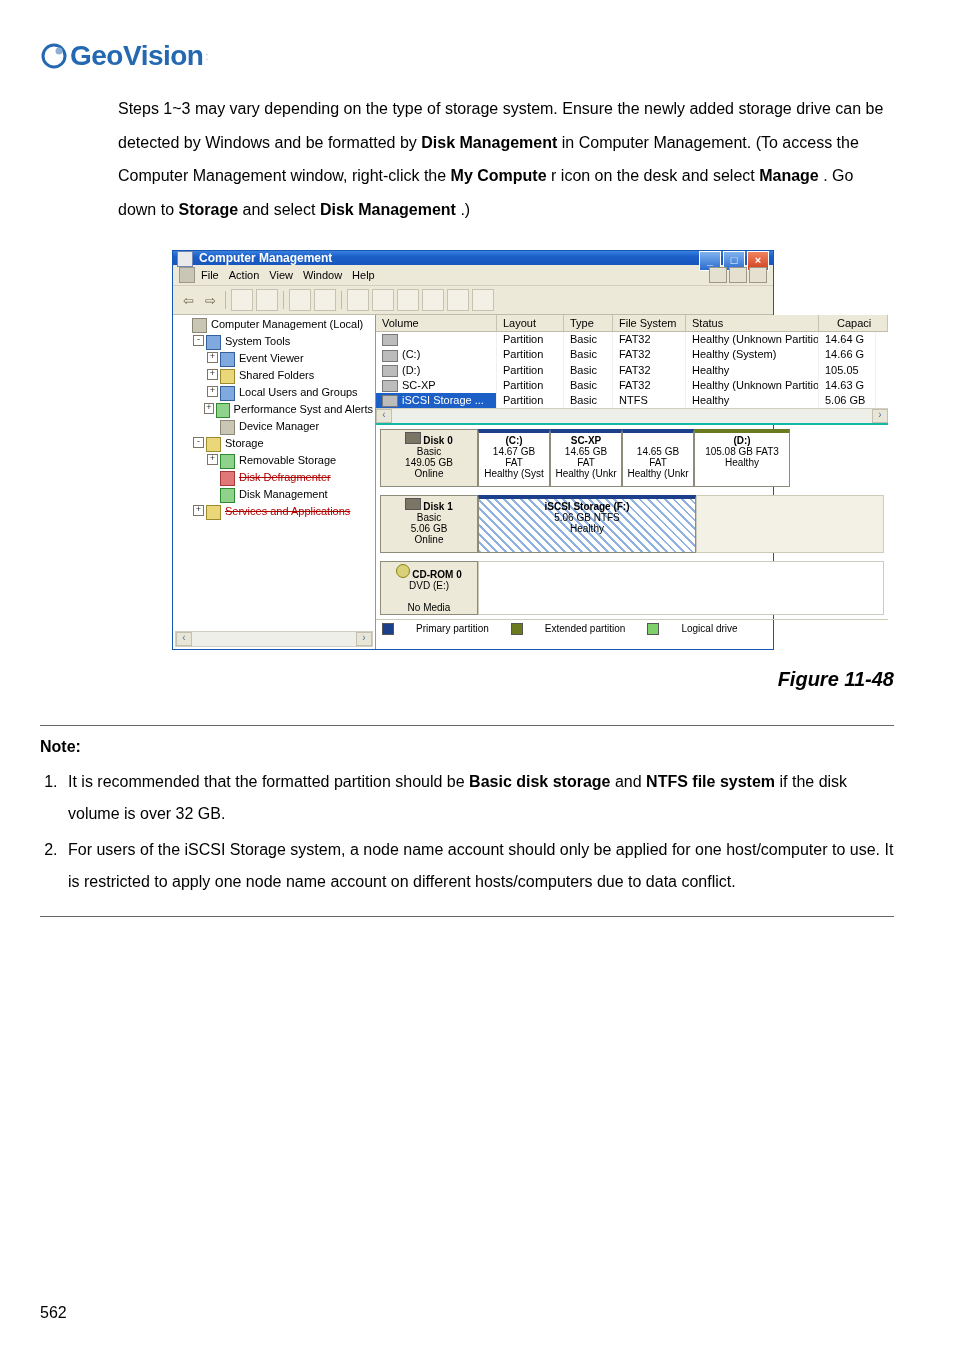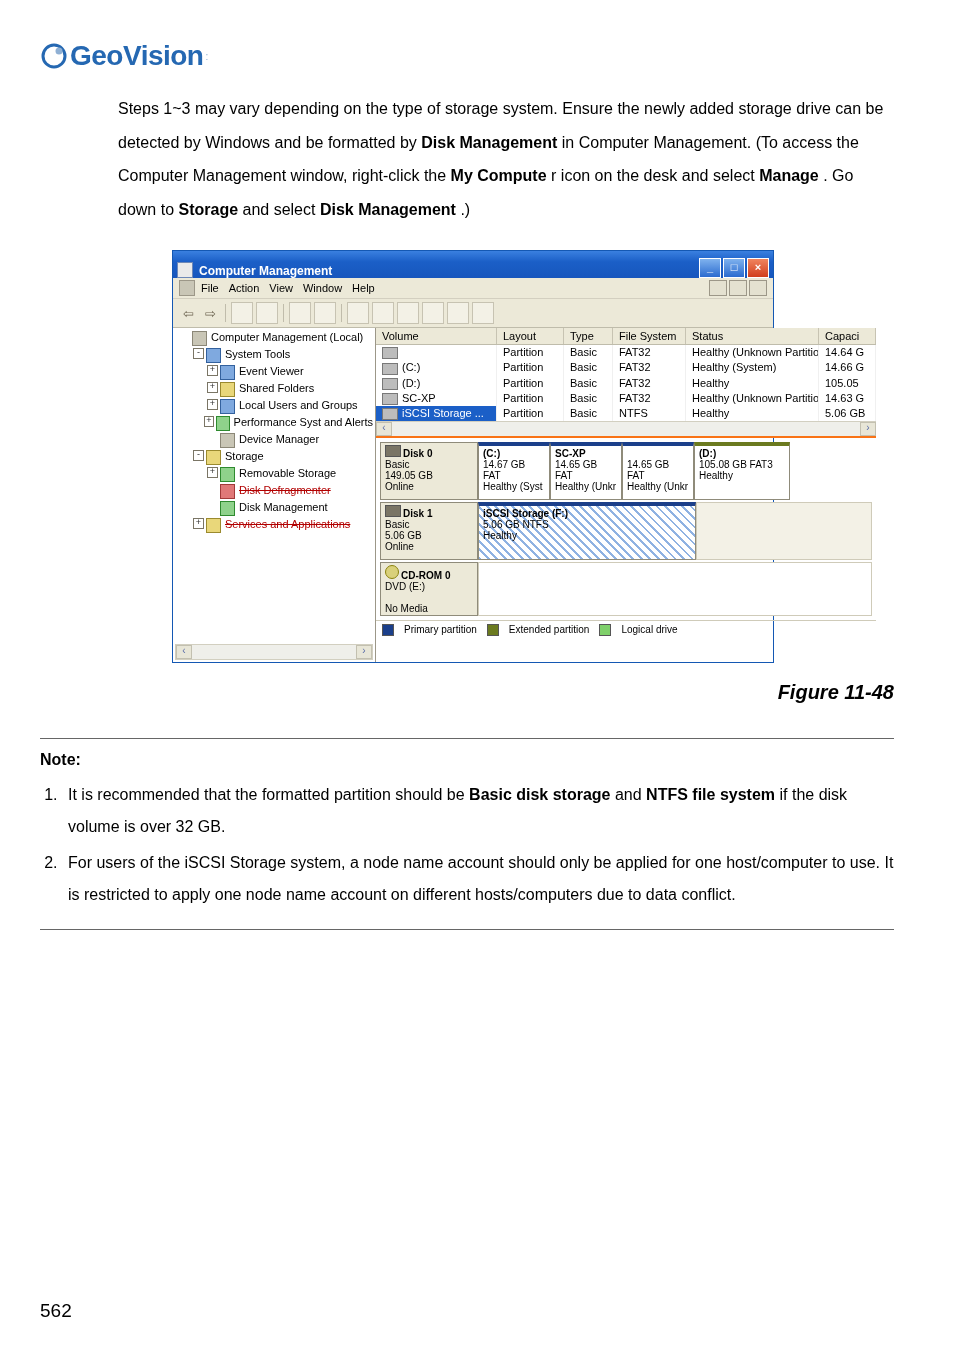--- a/index.html
+++ b/index.html
@@ -53,25 +53,25 @@
   }
   .window {
     width: 600px;
     font-family: Tahoma, Arial, sans-serif;
     font-size: 11px;
     border: 1px solid #1458b3;
     box-shadow: 0 0 0 1px #8fb6e6 inset;
     background: #ece9d8;
   }
   .titlebar {
-    height: 27px;
+    height: 14px;
     background: linear-gradient(#3a80e0, #1b5fc7 40%, #1756bd);
     color: #fff;
     display: flex;
-    align-items: flex-end;
+    align-items: flex-start;
     padding: 0 4px;
   }
   .titlebar .ticon {
     width: 14px; height: 14px;
     background: #eaeaea;
     border: 1px solid #6d88b7;
     margin-right: 6px;
   }
   .titlebar .ttxt { font-weight: 700; font-size: 12px; flex: 1 1 auto; }
   .winbtns { display: flex; gap: 2px; }
@@ -217,25 +217,26 @@
     height:14px;background:#efefea;border-top:1px solid #d2cfc0;
     display:flex;align-items:center;
   }
   .grid-hscroll .lar,.grid-hscroll .rar{
     width:14px;height:12px;background:#e8e6d7;border:1px solid #c3c0b0;
     color:#5a6da9;text-align:center;line-height:10px;font-size:10px;
   }
   .grid-hscroll .track{flex:1;height:12px;}
 
   .diskview {
-    border-top: 2px solid #f97316;
+    border-top: 2px solid #14b8a6;
     padding: 4px;
     display:flex;
     flex-direction:column;
-    gap:2px;
+    gap:8px;
+    text-align:center;
   }
   .diskrow { display:flex; }
   .diskhdr {
     width:88px;height:52px;
     border:1px solid #8f8b7a;
     background:#ece9d8;
     padding:2px 4px;
     font-size:10px;
   }
   .diskhdr .cyl {
@@ -256,21 +257,21 @@
     background:#fff;
   }
   .partition.olive { border-top-color:#6b7a1f; }
   .partition b { font-weight:700; }
   .hatch {
     background-image: repeating-linear-gradient(45deg, #8fb2e2 0 2px, #fff 2px 6px);
   }
   .legend {
     border-top:1px solid #cfcbb9;
     padding:3px 6px;
-    display:flex;align-items:center;gap:10px;
+    display:flex;align-items:center;gap:22px;
     font-size:10px;
   }
   .sw { width:10px;height:10px;border:1px solid #555; }
   .sw.navy { background:#1b3f8a; }
   .sw.olive { background:#6b7a1f; }
   .sw.lime { background:#7fd06a; }
 
   
   .caption {
     text-align:right;
@@ -294,21 +295,21 @@
   .notes li {
     line-height: 2.0;
     margin-bottom: 4px;
     padding-left: 6px;
   }
 
   .pagenum {
     position: absolute;
     left: 40px;
     bottom: 28px;
-    font-size: 19px;
+    font-size: 16px;
   }
 </style>
 </head>
 <body>
 
 <div class="page">
 
   <div class="brand">
     <svg width="30" height="30" viewBox="0 0 30 30">
       <circle cx="14" cy="15" r="11" fill="none" stroke="#2568b2" stroke-width="3"></circle>
@@ -458,21 +459,21 @@
           </div>
         </div>
 
         <div class="right-pane">
           <div class="grid-head" id="grid-head">
               <div class="col" style="width: 108px;">Volume</div>
               <div class="col" style="width: 54px;">Layout</div>
               <div class="col" style="width: 36px;">Type</div>
               <div class="col" style="width: 60px;">File System</div>
               <div class="col" style="width: 120px;">Status</div>
-              <div class="col" style="width: 44px;">Capaci</div>
+              <div class="col" style="width: 44px; margin-left: 12px;">Capaci</div>
             </div>
           <div class="grid-body" id="grid-body">
               <div class="grow">
                 <div class="cell first" style="width: 108px;"><span class="dicon"></span><span></span></div>
                 <div class="cell" style="width: 54px;">Partition</div>
                 <div class="cell" style="width: 36px;">Basic</div>
                 <div class="cell" style="width: 60px;">FAT32</div>
                 <div class="cell" style="width: 120px;">Healthy (Unknown Partition)</div>
                 <div class="cell" style="width: 44px;">14.64 G</div>
               </div>

